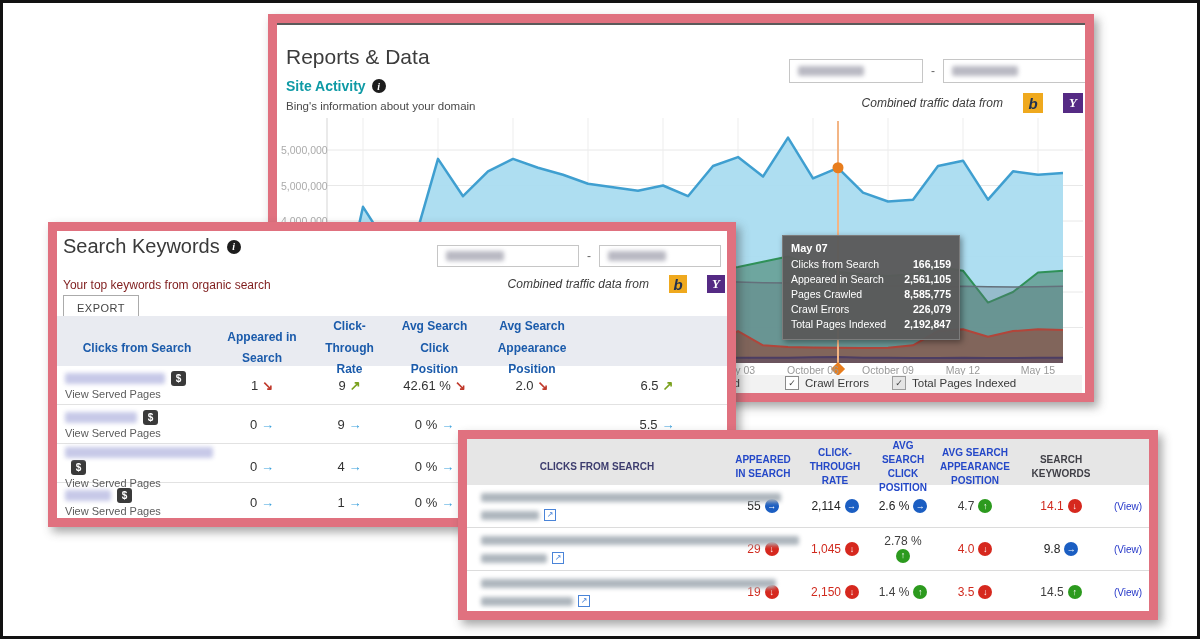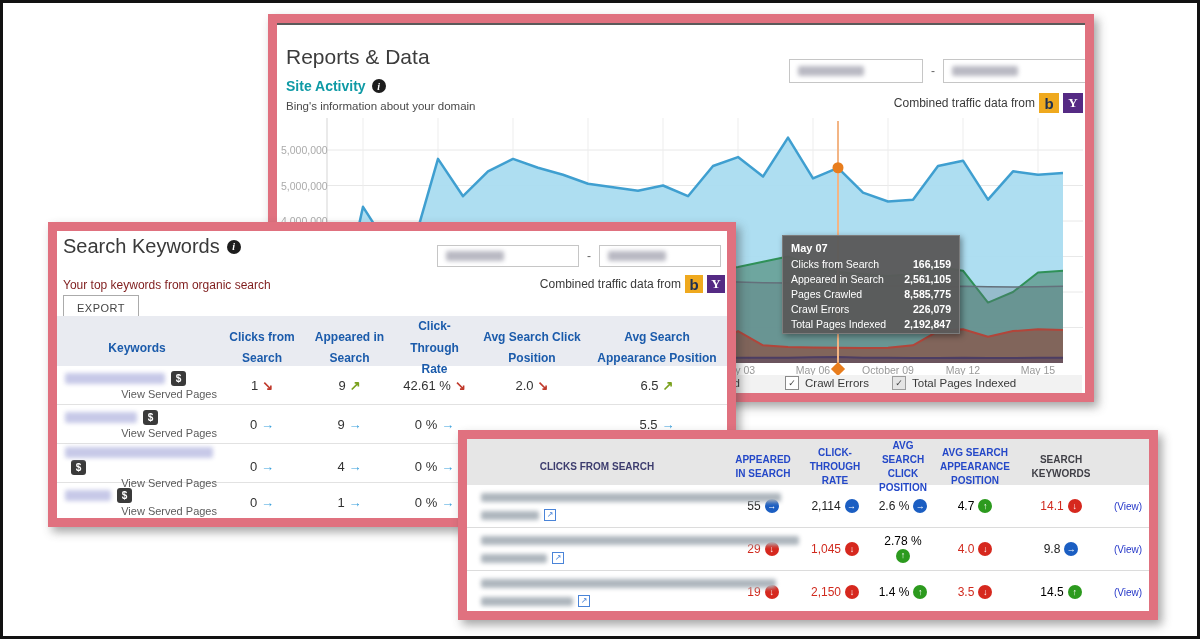--- a/index.html
+++ b/index.html
@@ -10,33 +10,33 @@
   
   .p1{left:265px;top:11px;width:808px;height:370px;z-index:1;}
   .chrome-line{position:absolute;left:0;top:0;width:100%;height:2px;background:#5a5a5a;}
   .p1-title{position:absolute;left:9px;top:8px;font-size:21px;color:#3c3c3c;font-weight:400;}
   .date-row{position:absolute;display:flex;align-items:center;gap:8px;}
   .p1 .date-row{left:512px;top:36px;}
   .date-input{display:inline-flex;align-items:center;background:#fff;border:1px solid #c6c6c6;height:24px;padding:0 8px;box-sizing:border-box;}
   .p1 .di1{width:134px;} .p1 .di2{width:144px;}
   .blurbar{display:inline-block;height:10px;border-radius:2px;background:#b9b9c3;filter:blur(2px);}
   .dash{color:#666;font-size:12px;}
-  .combined{position:absolute;display:flex;align-items:center;gap:4px;font-size:12px;color:#3a3a3a;}
+  .combined{position:absolute;display:flex;align-items:center;gap:20px;font-size:12px;color:#3a3a3a;font-style:italic;}
   .p1 .combined{right:2px;top:70px;}
   .sq-icon{display:inline-flex;align-items:center;justify-content:center;width:20px;height:20px;font-weight:bold;}
   .bing{background:#efa91e;color:#203050;font-size:15px;}
   .yahoo{background:#552a84;color:#fff;font-size:13px;font-family:"Liberation Serif",serif;}
   .section-head{position:absolute;left:9px;top:55px;display:flex;align-items:center;gap:6px;}
   .teal-title{color:#0e9aa5;font-size:14px;font-weight:bold;}
   .info-dot{display:inline-flex;align-items:center;justify-content:center;width:14px;height:14px;border-radius:50%;background:#1d1d1d;color:#fff;font-size:10px;font-family:"Liberation Serif",serif;font-style:italic;font-weight:bold;}
   .p1-sub{position:absolute;left:9px;top:77px;font-size:11.5px;color:#4a4a4a;}
   .chart-wrap{position:absolute;left:0;top:0;width:808px;height:370px;}
   .ytick{position:absolute;width:42px;text-align:right;font-size:10.5px;color:#ababab;}
   .xtick{position:absolute;width:60px;text-align:center;font-size:10.5px;color:#9a9a9a;top:341px;}
-  .chart-tooltip{position:absolute;left:505px;top:212px;width:160px;background:rgba(90,90,90,.97);border:1px solid #7c7c7c;color:#fff;padding:6px 8px 1px 8px;box-shadow:2px 2px 6px rgba(0,0,0,.4);z-index:5;}
+  .chart-tooltip{position:absolute;left:505px;top:212px;width:160px;background:rgba(90,90,90,.97);border:1px solid #7c7c7c;color:#fff;padding:6px 8px 7px 8px;box-shadow:2px 2px 6px rgba(0,0,0,.4);z-index:5;}
   .tt-date{font-size:11px;font-weight:bold;margin-bottom:3px;}
   .tt-row{display:flex;justify-content:space-between;font-size:10.5px;line-height:15px;gap:10px;}
   .tt-row b{font-weight:bold;}
   .legend{position:absolute;left:3px;right:3px;top:352px;height:18px;background:#f2f2f2;}
   .lg-item{position:absolute;top:1px;display:flex;align-items:center;gap:6px;font-size:11.5px;color:#3a3a3a;white-space:nowrap;}
   .cbx{display:inline-flex;align-items:center;justify-content:center;width:12px;height:12px;border:1px solid #8a8a8a;background:#fff;font-size:9px;color:#444;line-height:1;}
   .cbx.alt{background:#e4e4e4;border-color:#9c9c9c;}
 
   
   .p2{left:45px;top:219px;width:670px;height:287px;z-index:2;}
@@ -49,33 +49,33 @@
   .export-btn{position:absolute;left:6px;top:64px;width:76px;height:26px;background:#fff;border:1px solid #ababab;font-size:11px;color:#444;letter-spacing:.5px;font-family:"Liberation Sans",sans-serif;}
   .ktable{position:absolute;left:0;top:85px;width:670px;}
   .khead{display:grid;grid-template-columns:160px 90px 85px 85px 110px 140px;background:#e9ebf1;height:50px;}
   .khead .hc{display:flex;align-items:center;justify-content:center;text-align:center;font-size:12px;font-weight:bold;color:#1b5bab;line-height:1.8;padding:0 4px;}
   .krow{display:grid;grid-template-columns:160px 90px 85px 85px 110px 140px;height:38px;border-bottom:1px solid #e2e2e2;align-items:center;}
   .kcell{text-align:center;font-size:13px;color:#333;}
   .kcell .arr{font-weight:bold;font-size:13px;margin-left:4px;}
   .kw-cell{padding-left:8px;text-align:left;}
   .kchip{display:inline-block;height:11px;border-radius:2px;background:#c7c9e8;filter:blur(2px);vertical-align:middle;}
   .badge{display:inline-flex;align-items:center;justify-content:center;width:15px;height:15px;margin-left:6px;background:#3a3a3a;border-radius:3px;color:#fff;font-size:10px;font-weight:bold;vertical-align:middle;}
-  .vsp{font-size:11px;color:#5c5c5c;margin-top:2px;cursor:pointer;text-align:right;}
+  .vsp{font-size:11px;color:#5c5c5c;margin-top:2px;cursor:pointer;}
 
   
   .p3{left:455px;top:427px;width:682px;height:172px;z-index:3;}
   .phead{display:grid;grid-template-columns:260px 72px 72px 64px 80px 92px 42px;background:#e6e6e6;height:46px;}
   .phead .hc{display:flex;align-items:center;justify-content:center;text-align:center;font-size:10px;font-weight:bold;line-height:1.4;color:#2448c8;padding:0 2px;}
   .phead .hc.dark1{color:#3c3c6e;} .phead .hc.dark2{color:#3f3f46;}
   .prow{display:grid;grid-template-columns:260px 72px 72px 64px 80px 92px 42px;height:42px;border-bottom:1px solid #dcdcdc;align-items:center;}
   .pcell{text-align:center;font-size:12px;color:#222;display:flex;align-items:center;justify-content:center;gap:4px;}
   .pcell.stack{flex-direction:column;gap:0;line-height:1.1;}
   .circ{display:inline-flex;align-items:center;justify-content:center;width:14px;height:14px;border-radius:50%;color:#fff;font-size:9px;font-weight:bold;}
   .c-flat{background:#1b5ec2;} .c-up{background:#2c9a1e;} .c-down{background:#d6281e;}
-  .t-flat{color:#222;} .t-up{color:#000000;} .t-down{color:#d02a1e;}
+  .t-flat{color:#222;} .t-up{color:#404040;} .t-down{color:#d02a1e;}
   .url-cell{padding-left:14px;text-align:left;}
   .ublur{display:inline-block;height:9px;border-radius:2px;background:#aeb6bd;filter:blur(2px);}
   .uline2{margin-top:4px;display:flex;align-items:center;gap:5px;}
   .ext{display:inline-flex;align-items:center;justify-content:center;width:10px;height:10px;border:1px solid #4a84d8;color:#4a84d8;font-size:8px;line-height:1;}
   .view-link{color:#2436c8;font-size:10px;cursor:pointer;}
 </style>
 </head>
 <body>
 
 <div class="stage">
@@ -159,21 +159,21 @@
               <rect x="556" y="341" width="10" height="10" fill="#e87d1d" transform="rotate(45 561 346)"></rect>
             </g>
           </svg>
         <div id="yticks">
             <div class="ytick" style="left: 4px; top: 121px;">5,000,000</div>
             <div class="ytick" style="left: 4px; top: 156.5px;">5,000,000</div>
             <div class="ytick" style="left: 4px; top: 192px;">4,000,000</div>
           </div>
         <div id="xticks">
             <div class="xtick" style="left: 431px;">May 03</div>
-            <div class="xtick" style="left: 506px;">May 06</div>
+            <div class="xtick" style="left: 506px;">October 06</div>
             <div class="xtick" style="left: 581px;">October 09</div>
             <div class="xtick" style="left: 656px;">May 12</div>
             <div class="xtick" style="left: 731px;">May 15</div>
           </div>
         <div class="chart-tooltip">
           <div class="tt-date">May 07</div>
           <div id="tt-rows">
               <div class="tt-row">
                 <span>Clicks from Search</span>
                 <b>166,159</b>
@@ -246,21 +246,20 @@
       <div class="combined">
         <span>Combined traffic data from</span>
         <span class="sq-icon bing">b</span>
         <span class="sq-icon yahoo">Y</span>
       </div>
 
       <button class="export-btn">EXPORT</button>
 
       <div class="ktable">
         <div class="khead" id="khead">
-            <div class="hc">Keywords</div>
             <div class="hc">Clicks from Search</div>
             <div class="hc">Appeared in Search</div>
             <div class="hc">Click-Through Rate</div>
             <div class="hc">Avg Search Click Position</div>
             <div class="hc">Avg Search Appearance Position</div>
           </div>
         <div id="krows">
             <div class="krow">
               <div class="kcell kw-cell">
                 <div><span class="kchip" style="width: 100px;"></span><span class="badge">$</span></div>

